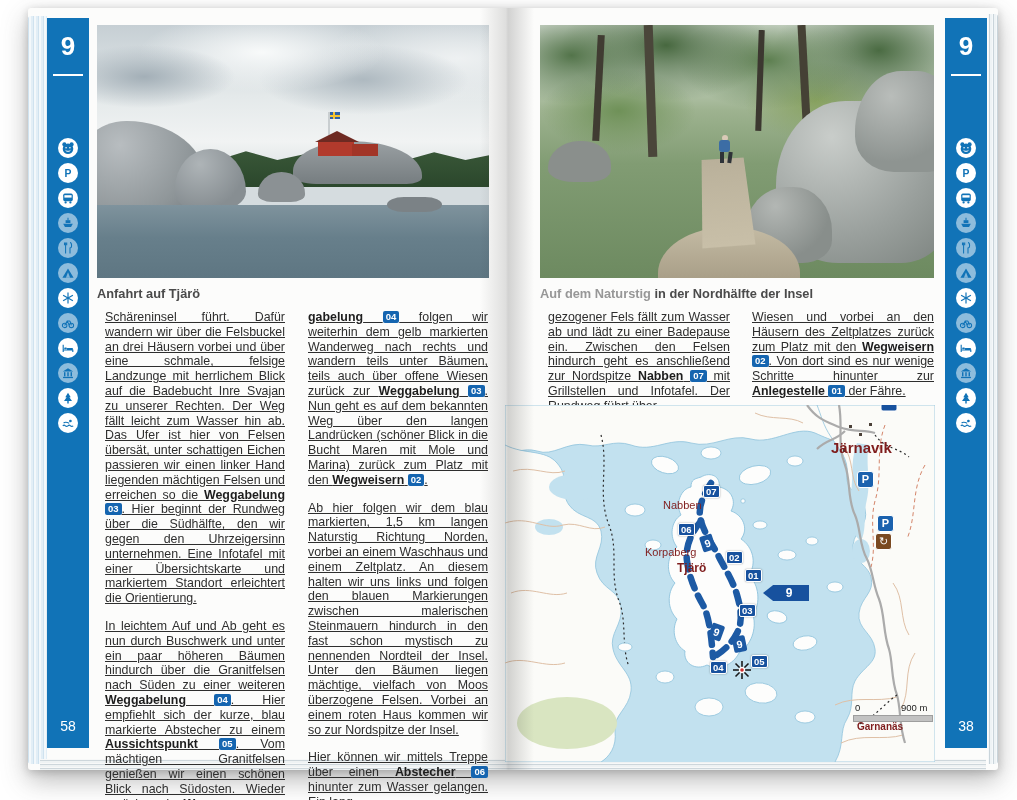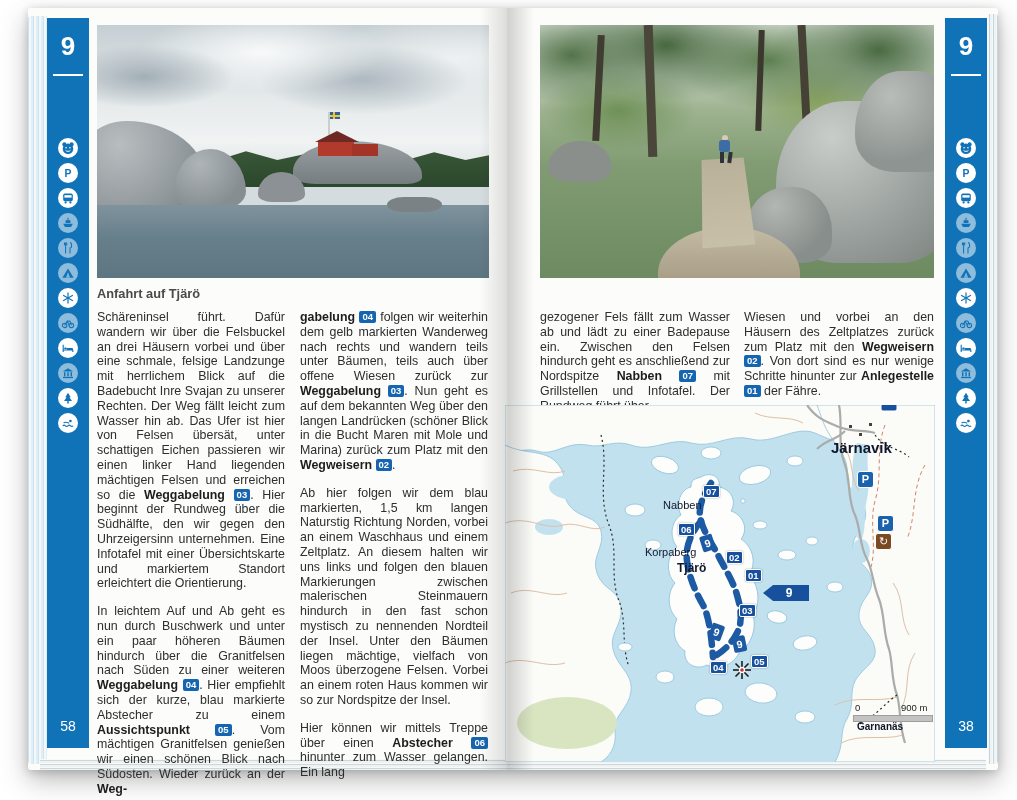--- a/index.html
+++ b/index.html
@@ -27,28 +27,28 @@
   .sicon.dim{opacity:.52;}
   .pagenum{position:absolute;bottom:14px;left:0;right:0;text-align:center;color:#fff;font-size:14px;}
   
   .photo{position:absolute;top:17px;height:253px;overflow:hidden;background:#cfd6d9;}
   .photo>div{position:absolute;}
   .caption{position:absolute;top:278px;font-size:12.8px;font-weight:bold;color:#4a4a4a;}
   .caption .muted{color:#979797;}
   
   .cols{position:absolute;top:302px;display:flex;}
   .col{font-size:12.4px;line-height:14.8px;text-align:justify;color:#2e2e2e;}
-  .col .para{margin:0 0 13px 0;}
+  .col .para{margin:0 0 13px 8px;text-decoration:underline;}
   .col b{color:#1d1d1d;}
   .badge{display:inline-block;background:#1565b0;color:#fff;font-weight:bold;font-size:9.5px;line-height:12px;
          padding:0 3px;border-radius:2px;position:relative;top:-1px;}
   
   .map{position:absolute;left:477px;top:397px;width:430px;height:357px;overflow:hidden;background:#c2e1ef;}
   .map svg.base{position:absolute;left:0;top:0;}
-  .maplabel{position:absolute;color:#0f172a;white-space:nowrap;z-index:6;}
+  .maplabel{position:absolute;color:#7f1d1d;white-space:nowrap;z-index:6;}
   .mbadge{position:absolute;background:#17519e;border:1px solid #fff;color:#fff;font-weight:bold;font-size:9.5px;
           line-height:11px;padding:0 2px;border-radius:2px;z-index:8;box-shadow:0 0 2px rgba(0,0,0,.35);}
   .mpark{position:absolute;width:15px;height:15px;background:#1b62ae;border:1px solid #fff;border-radius:3px;color:#fff;
          font-weight:bold;font-size:11px;text-align:center;line-height:14px;z-index:7;}
   .mpoi{position:absolute;width:15px;height:15px;background:#7a4a22;border:1px solid #fff;border-radius:3px;color:#fff;
         font-size:11px;text-align:center;line-height:14px;z-index:7;}
   .mplate{position:absolute;width:13px;height:16px;background:#1d5aa4;border-radius:2px;color:#fff;font-weight:bold;
           font-size:10.5px;text-align:center;line-height:16px;z-index:7;}
   .mflag{position:absolute;width:46px;height:16px;background:#17519e;color:#fff;font-weight:bold;font-size:12px;
          text-align:center;line-height:16px;z-index:8;
@@ -219,20 +219,21 @@
       <div style="left:80%;top:18%;width:26%;height:40%;background:radial-gradient(circle at 35% 25%,#b9bdba,#8e9491 65%);border-radius:45% 40% 30% 38%/60% 55% 32% 35%;"></div>
       <div style="left:52%;top:64%;width:22%;height:30%;background:radial-gradient(circle at 35% 25%,#b3b7b4,#888e8b 68%);border-radius:48% 44% 34% 40%/60% 58% 30% 32%;"></div>
       <div style="left:2%;top:46%;width:16%;height:16%;background:#8a8f8c;border-radius:50% 45% 35% 40%/65% 60% 30% 32%;"></div>
       <div style="left:30%;bottom:0;width:36%;height:20%;background:linear-gradient(180deg,#c4bba4,#a99f88);border-radius:55% 55% 0 0/100% 100% 0 0;"></div>
       <div style="left:41%;top:50%;width:12%;height:36%;background:linear-gradient(180deg,#b9b09a,#c8bfa8);transform:perspective(120px) rotateX(18deg) rotate(-4deg);"></div>
       <div style="left:46.2%;top:43.5%;width:6px;height:6px;background:#d9c9b6;border-radius:50%;"></div>
       <div style="left:45.5%;top:45.6%;width:11px;height:12px;background:#3c6da5;border-radius:3px;"></div>
       <div style="left:45.8%;top:50%;width:4px;height:11px;background:#2e3338;"></div>
       <div style="left:47.6%;top:50%;width:4px;height:11px;background:#2e3338;transform:rotate(8deg);"></div>
     </div>
+    <div class="caption" style="left:512px;"><span class="muted">Auf dem Naturstig</span><span> in der Nordhälfte der Insel</span></div>
 
     <div class="cols" style="left:512px;width:394px;gap:14px;">
       <div class="col" style="width:190px;">
           <p class="para"><span>gezogener Fels fällt zum Wasser ab und lädt zu einer Badepause ein. Zwischen den Felsen hindurch geht es anschließend zur Nordspitze </span><b>Nabben</b><span> </span><span class="badge">07</span><span> mit Grillstellen und Infotafel. Der Rundweg führt über</span></p>
         </div>
       <div class="col" style="width:190px;">
           <p class="para"><span>Wiesen und vorbei an den Häusern des Zeltplatzes zurück zum Platz mit den </span><b>Wegweisern</b><span> </span><span class="badge">02</span><span>. Von dort sind es nur wenige Schritte hinunter zur </span><b>Anlegestelle</b><span> </span><span class="badge">01</span><span> der Fähre.</span></p>
         </div>
     </div>
 

